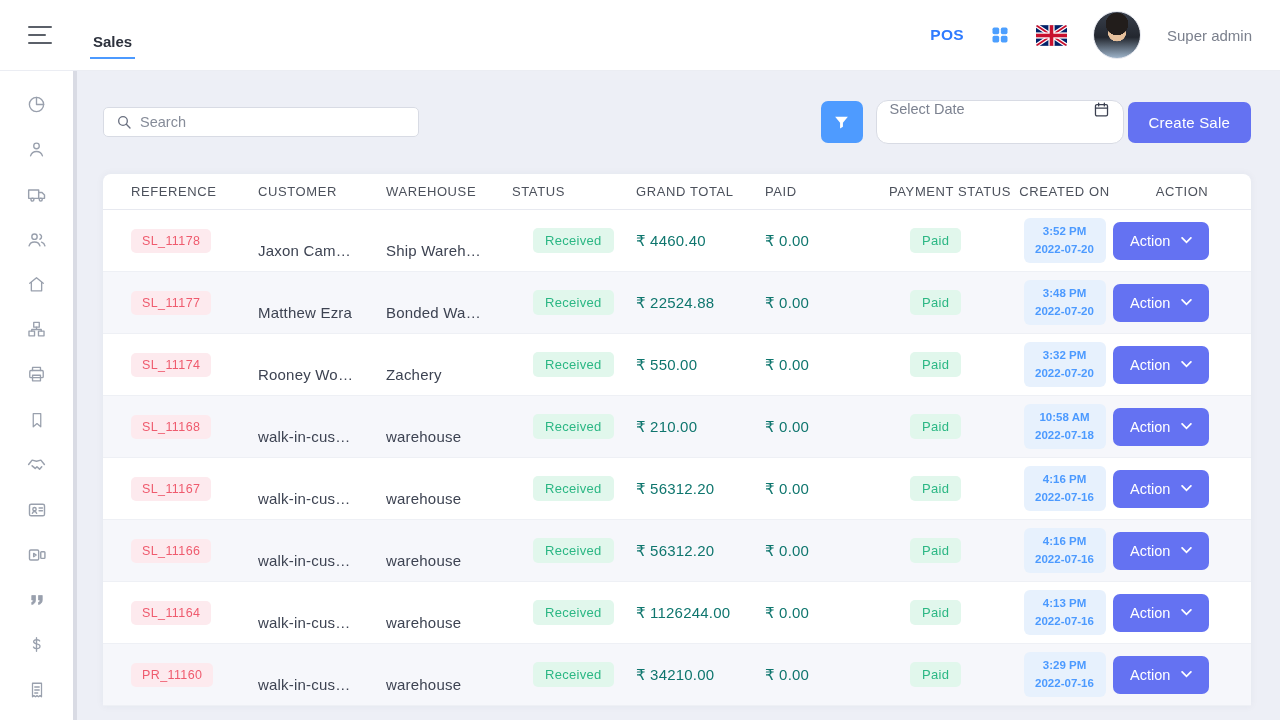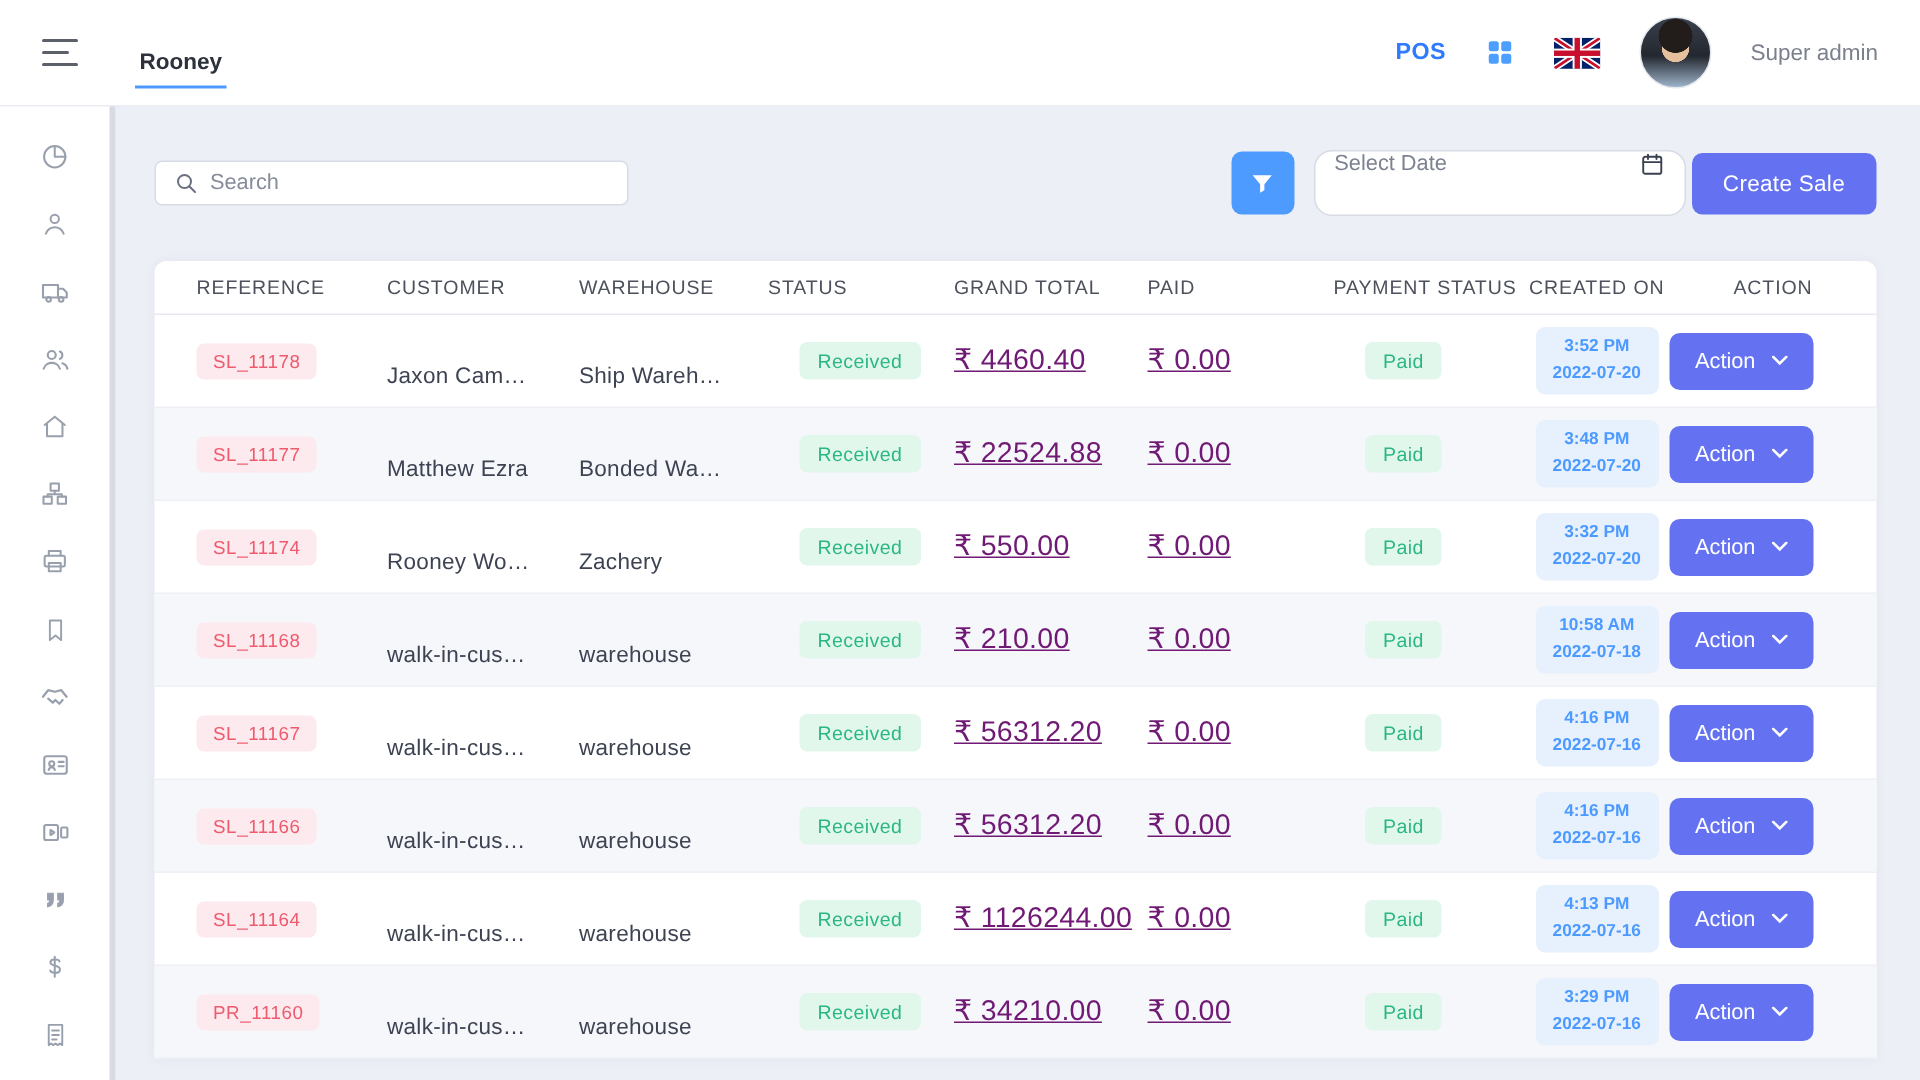--- a/index.html
+++ b/index.html
@@ -64,21 +64,21 @@
   .grid-row { display:grid;
               grid-template-columns:127px 128px 126px 124px 129px 124px 127px 97px 138px;
               align-items:center; padding-left:28px; }
   .thead { height:36px; border-bottom:1px solid #e7e9f0; }
   .th { font-size:13px; color:#4c515c; letter-spacing:.6px; font-weight:500; }
   .th-center { text-align:center; }
   .trow { height:62px; border-bottom:1px solid #eef0f5; }
   .trow:nth-child(even) { background:#f6f7fb; }
   .cell-text { font-size:15px; color:#3d4352; letter-spacing:.2px; white-space:nowrap;
                overflow:hidden; text-overflow:ellipsis; padding-right:10px;margin-top:20px; }
-  .cell-num { font-size:19px; color:#701a75; letter-spacing:.2px;text-decoration:underline; }
+  .cell-num { font-size:15px; color:#0f766e; letter-spacing:.2px; }
   .badge-ref { display:inline-block; background:#fdeaee; color:#ef5b6e; font-size:12.5px;
                padding:5px 11px; border-radius:5px; letter-spacing:.4px; }
   .badge-green { display:inline-block; background:#e1f7ec; color:#2bb784; font-size:13px;
                  padding:5px 12px; border-radius:5px; letter-spacing:.3px;margin-left:21px; }
   .badge-date { display:inline-block; background:#e7f1fd; color:#4c9aff; font-size:11.5px;
                 font-weight:700; padding:5px 8px; border-radius:6px; text-align:center;
                 line-height:1.55; min-width:82px; }
   .cell-date { text-align:center; }
   .action-btn { display:inline-flex; align-items:center; gap:11px; background:#6472f2;
                 color:#fff; border:none; border-radius:7px; padding:0 17px; height:38px;
@@ -86,21 +86,21 @@
 </style>
 </head>
 <body>
 
 <header class="topbar">
   <button class="hamburger">
     <span></span>
       <span></span>
       <span></span>
   </button>
-  <div class="tab-active">Rooney</div>
+  <div class="tab-active">Sales</div>
 
   <div class="topbar-right">
     <span class="pos-link">POS</span>
     <span class="grid-icon">
       <svg width="20" height="20" viewBox="0 0 24 24" fill="#4c9fff">
         <rect x="3" y="3" width="8" height="8" rx="2"></rect>
           <rect x="13" y="3" width="8" height="8" rx="2"></rect>
         <rect x="3" y="13" width="8" height="8" rx="2"></rect>
           <rect x="13" y="13" width="8" height="8" rx="2"></rect>
       </svg>

